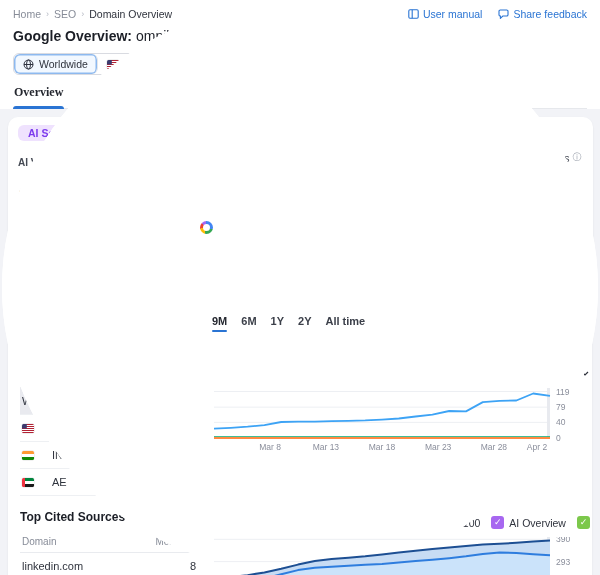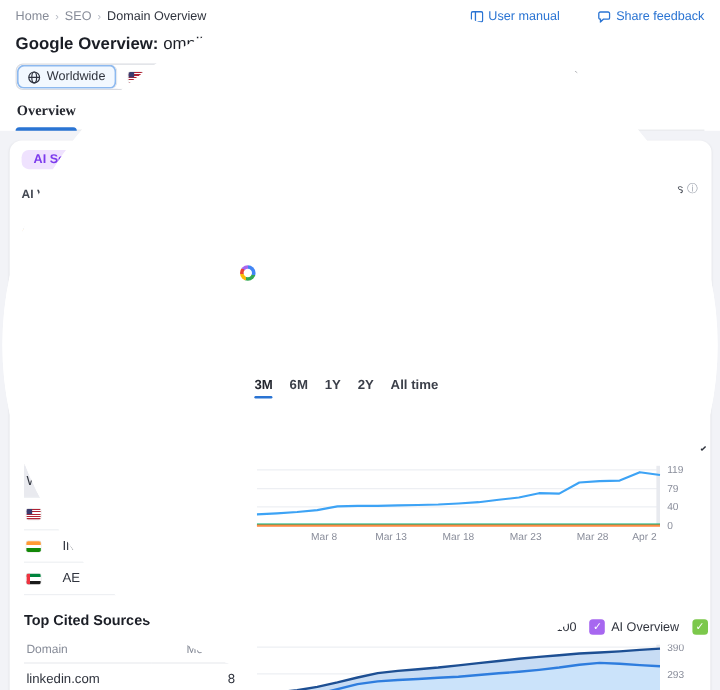--- a/index.html
+++ b/index.html
@@ -6,21 +6,21 @@
   html,body { width:600px; height:575px; overflow:hidden; }
   body { font-family:"Liberation Sans","DejaVu Sans",sans-serif; background:#f2f3f7; color:#21242c; font-size:11px; }
 
   
   .topbar { background:#fff; padding:8px 13px 0 13px; }
   .crumb-row { display:flex; justify-content:space-between; align-items:center; }
   .crumbs { color:#878c98; font-size:10.5px; display:flex; gap:5px; align-items:center; }
   .crumbs .cur { color:#2f333d; }
   .crumb-sep { color:#b6bac4; font-size:9px; }
   .top-links { display:flex; gap:16px; }
-  .top-link { color:#2a74d3; font-size:10.5px; display:flex; align-items:center; gap:4px; cursor:pointer; text-decoration:none;margin-left:16px; }
+  .top-link { color:#2a74d3; font-size:10.5px; display:flex; align-items:center; gap:4px; cursor:pointer; text-decoration:none; }
   .title-row { margin-top:8px; display:flex; align-items:center; gap:5px; }
   .title-row h1 { font-size:14px; font-weight:bold; color:#1b1e26; }
   .title-row .domain { font-weight:normal; }
   .filter-row { margin-top:9px; display:flex; align-items:center; gap:14px; }
   .region-group { display:flex; border:1px solid #d9dbe1; border-radius:6px; overflow:hidden; background:#fff; }
   .region-btn { display:flex; align-items:center; gap:5px; padding:4px 9px; font-size:10.5px; color:#2f333d; border-right:1px solid #e4e6ea; cursor:pointer; background:#fff; }
   .region-btn:last-child { border-right:none; }
   .region-btn.sel { background:#f2f8ff; box-shadow:inset 0 0 0 1.5px #8db9ef; border-radius:6px; }
   .pill-ctrl { display:flex; align-items:center; gap:4px; color:#2a74d3; font-size:11px; cursor:pointer; }
   .usd { color:#2f333d; font-size:11px; }
@@ -338,21 +338,21 @@
     </div>
 
     <section class="card main-card">
       <div class="controls-row">
         <div class="seg">
           <span class="seg-btn sel">AI Search</span>
           <span class="seg-btn">Google Search</span>
         </div>
         <div class="range-row">
           <div class="ranges">
-            <span class="range active">3M</span>
+            <span class="range active">9M</span>
             <span class="range">6M</span>
             <span class="range">1Y</span>
             <span class="range">2Y</span>
             <span class="range">All time</span>
           </div>
           <div class="right-ctrls">
             <div class="seg">
               <span class="seg-btn sel">Days</span>
               <span class="seg-btn dis">Months</span>
             </div>

